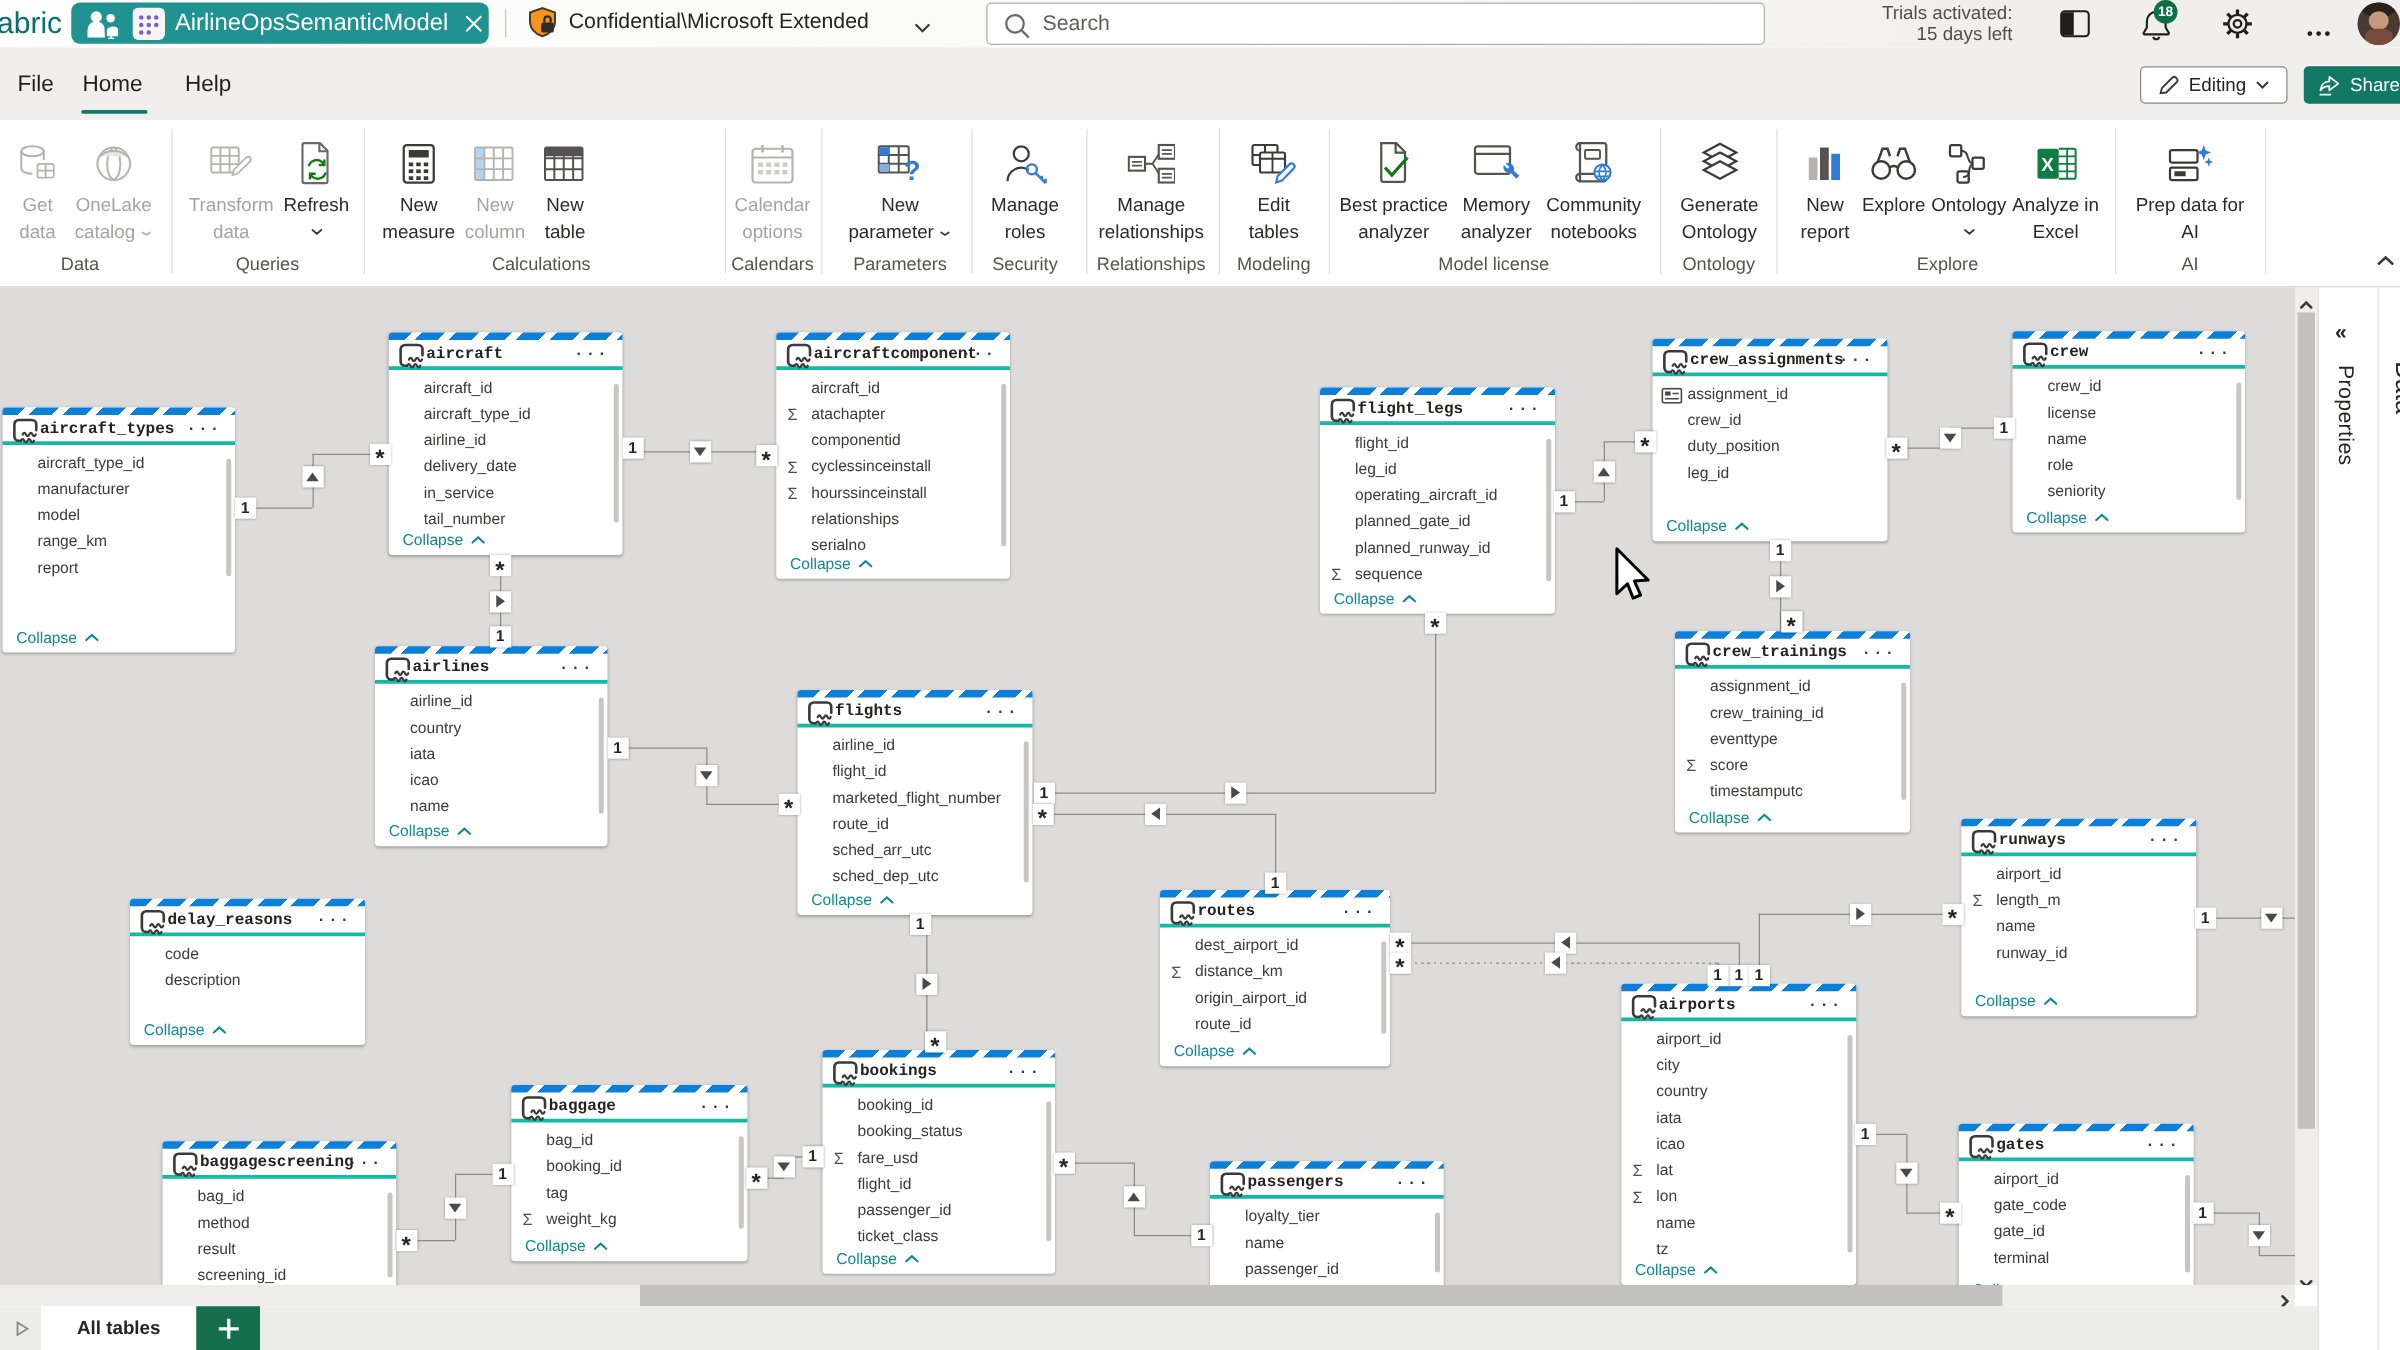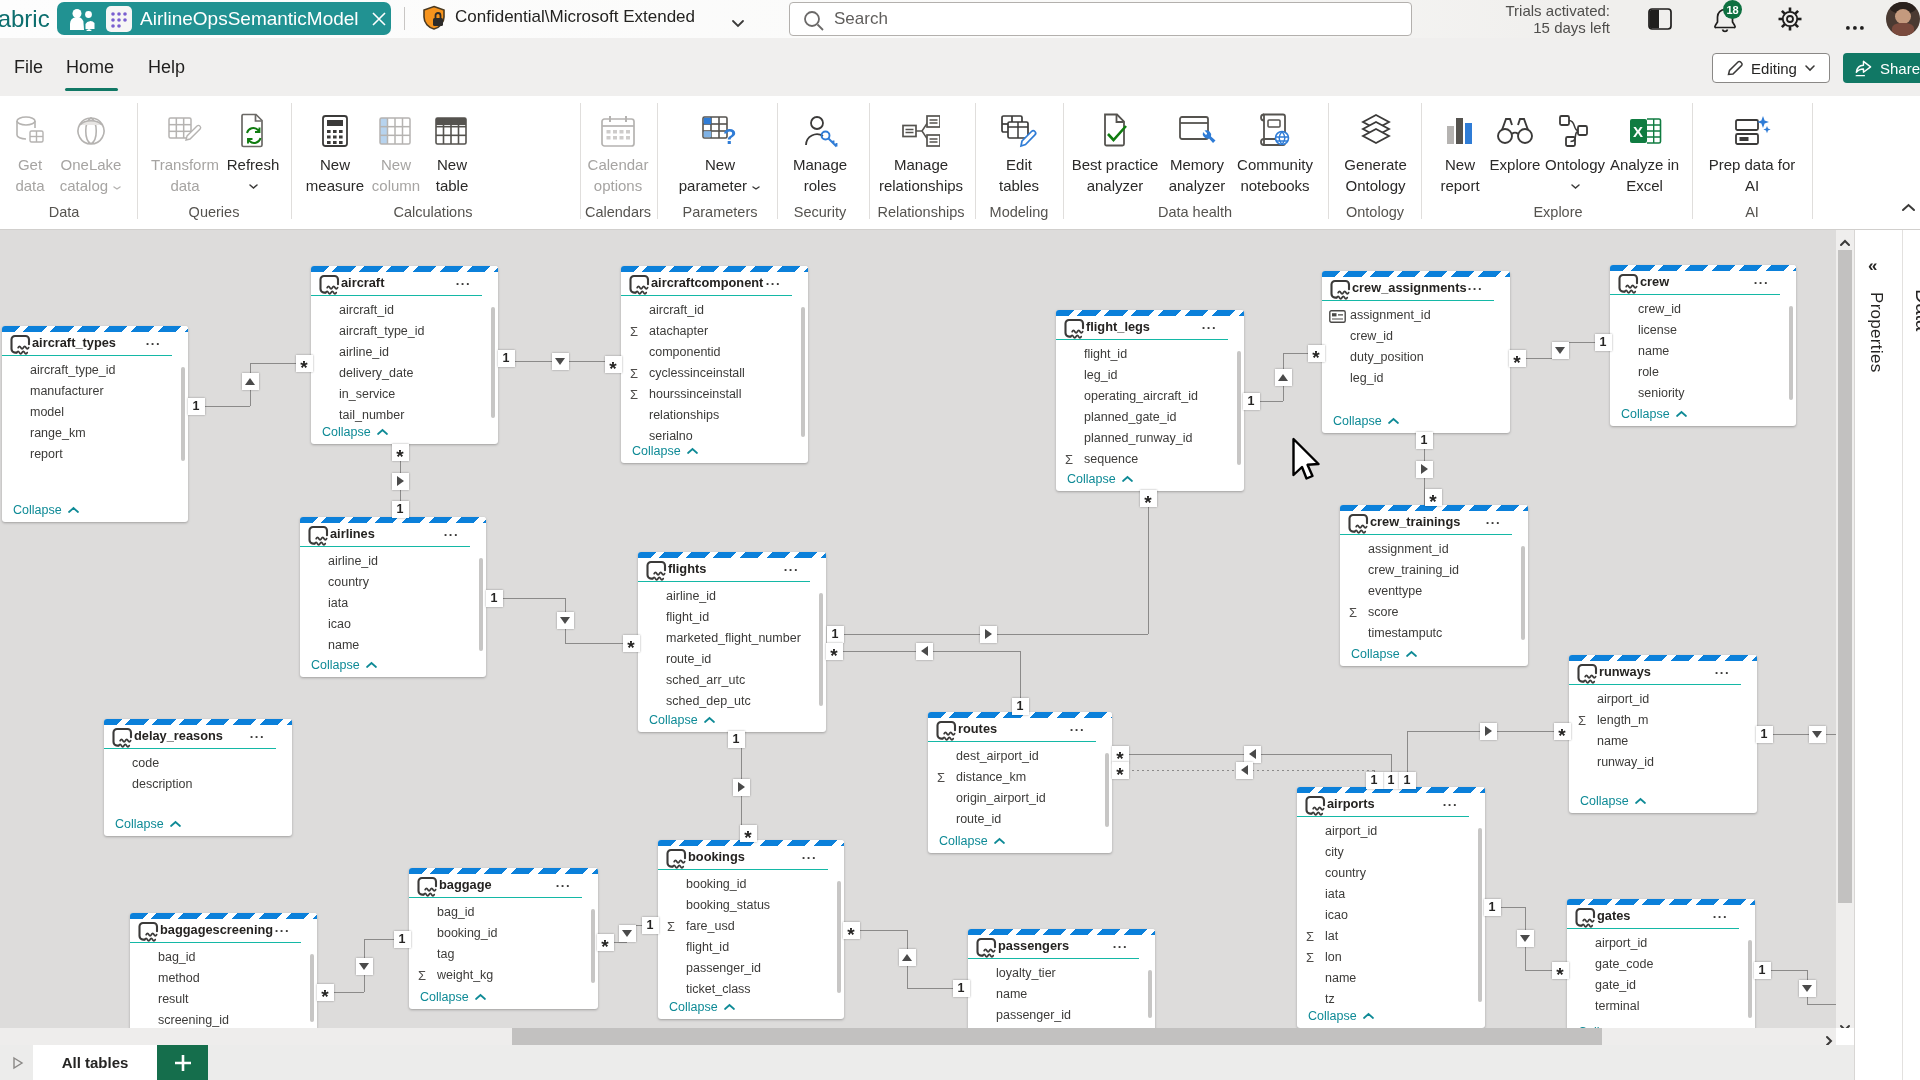--- a/index.html
+++ b/index.html
@@ -21,21 +21,21 @@
 #ribbon{position:absolute;left:0;top:96px;width:1920px;height:134px;background:#fff;border-bottom:1px solid #d1cfcd;}
 .rbtn{position:absolute;top:10px;text-align:center;}
 .rbtn .ic{height:42px;display:flex;align-items:flex-end;justify-content:center;}
 .rbtn .lb{font-size:15px;line-height:21px;margin-top:6px;color:#2b2a29;}
 .rbtn .lb.dis{color:#a6a4a2;}
 .rgl{position:absolute;top:108px;font-size:14.5px;color:#55534f;text-align:center;}
 .rsep{position:absolute;top:7px;width:1px;height:116px;background:#e0dedc;}
 #canvas{position:absolute;left:0;top:230px;width:1836px;height:798px;background:#dddcdb;overflow:hidden;}
 .card{position:absolute;background:#fff;border-radius:3px;box-shadow:0 1px 2.5px rgba(0,0,0,.28);}
 .stripe{position:absolute;left:0;top:0;right:0;height:6px;border-radius:3px 3px 0 0;background:repeating-linear-gradient(135deg,#0b80da 0 13px,#fefefe 13px 19px);}
-.hdr{position:absolute;left:0;top:6px;right:16px;height:24px;border-bottom:1px solid #14b8a6;}.hdr .ticon{position:absolute;left:6px;top:0;}
+.hdr{position:absolute;left:0;top:6px;right:0;height:24px;border-bottom:3px solid #14b8a6;font-family:Liberation Mono, monospace;}.hdr .ticon{position:absolute;left:6px;top:0;}
 .hdr .tt{position:absolute;left:30px;top:3px;font-size:12.8px;font-weight:700;color:#252321;white-space:nowrap;}
 .hdr .dots{position:absolute;right:11px;top:1px;letter-spacing:1.5px;color:#3b3a39;font-weight:700;font-size:13px;}
 .fl{position:absolute;left:0;right:6px;}
 .f{height:21px;line-height:21px;padding-left:28px;font-size:12.5px;color:#3c3b39;position:relative;white-space:nowrap;}
 .f .sg{position:absolute;left:9px;top:0;font-size:13px;color:#4f4d4b;}
 .f .idic{position:absolute;left:7px;top:4px;}
 .clps{position:absolute;left:11px;bottom:3px;height:18px;font-size:12.5px;color:#0e8a96;display:flex;align-items:center;gap:5px;}
 .csb{position:absolute;right:3px;top:41px;width:4px;background:#c7c6c5;border-radius:2px;}
 .rl{position:absolute;background:#8b8a89;}
 .rld{position:absolute;background-image:repeating-linear-gradient(90deg,#8b8a89 0 2px,transparent 2px 5px);}
@@ -436,21 +436,21 @@
       <div class="lb">Prep data for<br>AI</div>
     </div>
     <div class="rgl" style="left:-6px;width:140px">Data</div>
     <div class="rgl" style="left:144px;width:140px">Queries</div>
     <div class="rgl" style="left:363px;width:140px">Calculations</div>
     <div class="rgl" style="left:548px;width:140px">Calendars</div>
     <div class="rgl" style="left:650px;width:140px">Parameters</div>
     <div class="rgl" style="left:750px;width:140px">Security</div>
     <div class="rgl" style="left:851px;width:140px">Relationships</div>
     <div class="rgl" style="left:949px;width:140px">Modeling</div>
-    <div class="rgl" style="left:1125px;width:140px">Data health</div>
+    <div class="rgl" style="left:1125px;width:140px">Model license</div>
     <div class="rgl" style="left:1305px;width:140px">Ontology</div>
     <div class="rgl" style="left:1488px;width:140px">Explore</div>
     <div class="rgl" style="left:1682px;width:140px">AI</div>
     <div class="rsep" style="left:137px"></div>
     <div class="rsep" style="left:291px"></div>
     <div class="rsep" style="left:580px"></div>
     <div class="rsep" style="left:657px"></div>
     <div class="rsep" style="left:777px"></div>
     <div class="rsep" style="left:869px"></div>
     <div class="rsep" style="left:975px"></div>

